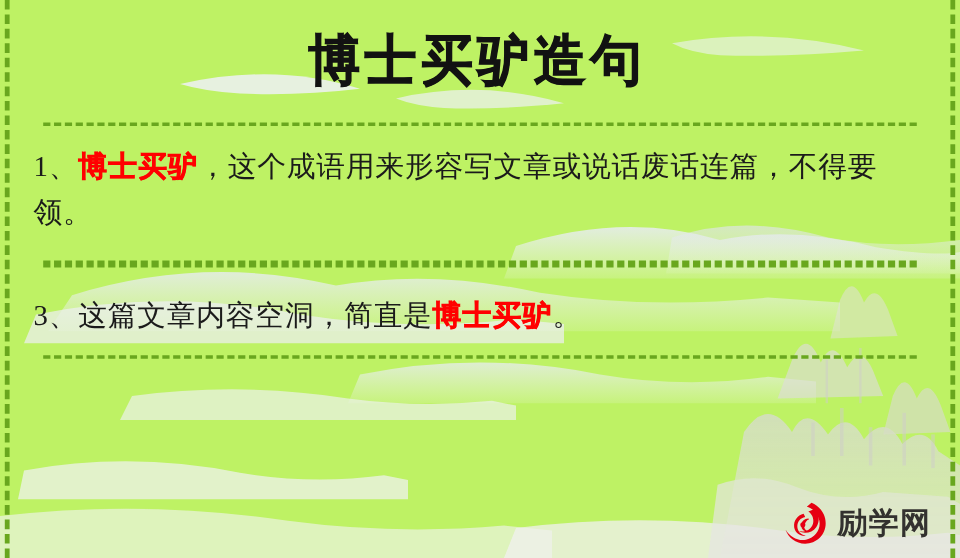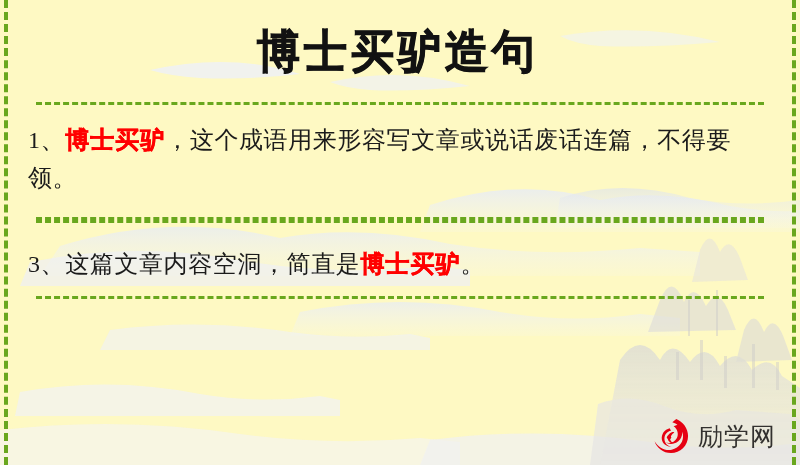--- a/index.html
+++ b/index.html
@@ -11,21 +11,21 @@
     height: 465px;
     overflow: hidden;
     background: #ffffff;
     font-family: "Liberation Serif", "DejaVu Serif", serif;
   }
 
   #page {
     position: relative;
     width: 800px;
     height: 465px;
-    background: #fef9c3;
+    background: #bef264;
     box-sizing: border-box;
     overflow: hidden;
   }
 
   
   .bg-layer {
     position: absolute;
     inset: 0;
     pointer-events: none;
     z-index: 0;
@@ -112,21 +112,21 @@
     z-index: 4;
   }
   .brand-mark {
     width: 42px;
     height: 42px;
     display: block;
   }
   .brand-text {
     font-family: "Liberation Sans", sans-serif;
     font-size: 25px;
-    font-weight: normal;
+    font-weight: bold;
     color: #33312f;
     letter-spacing: 1px;
     line-height: 1;
   }
 </style>
 </head>
 <body>
 
 <div id="page">
 

